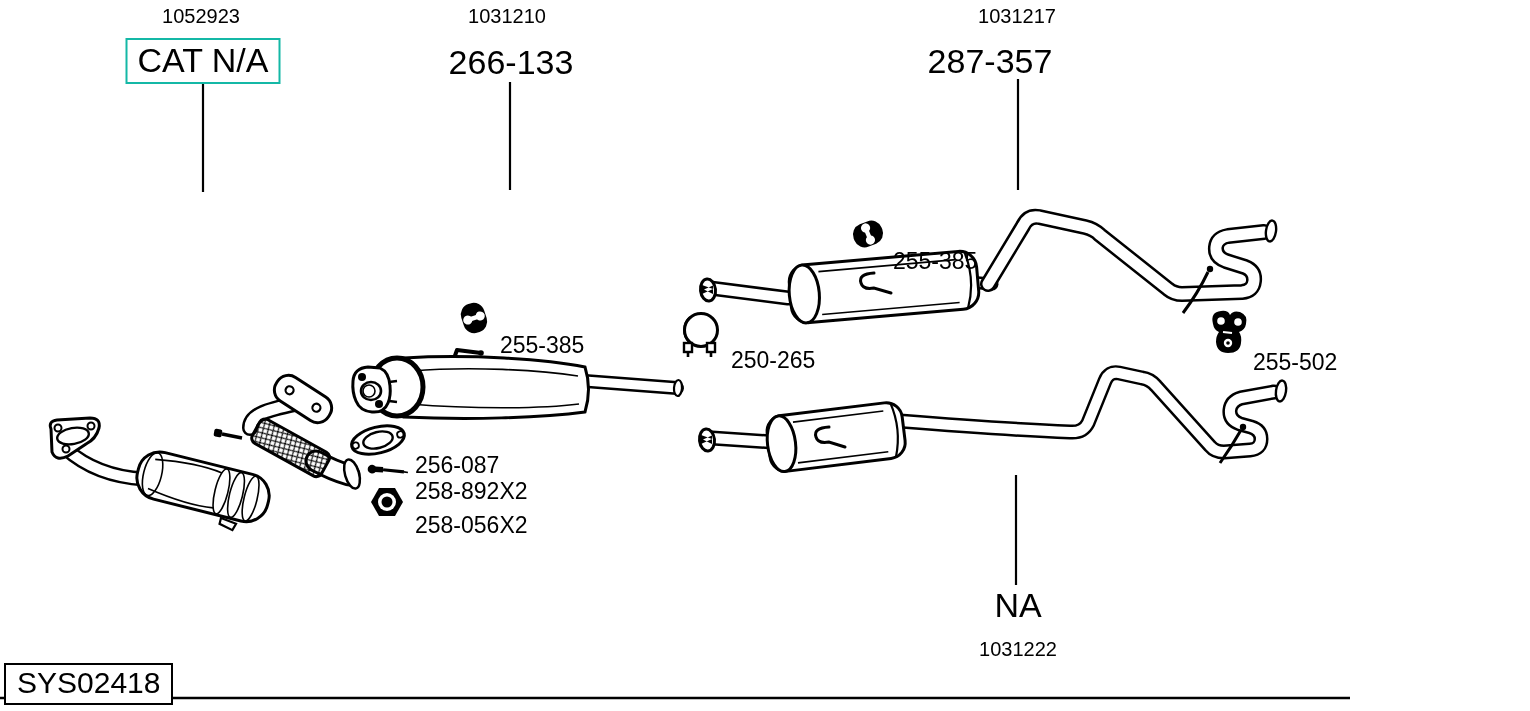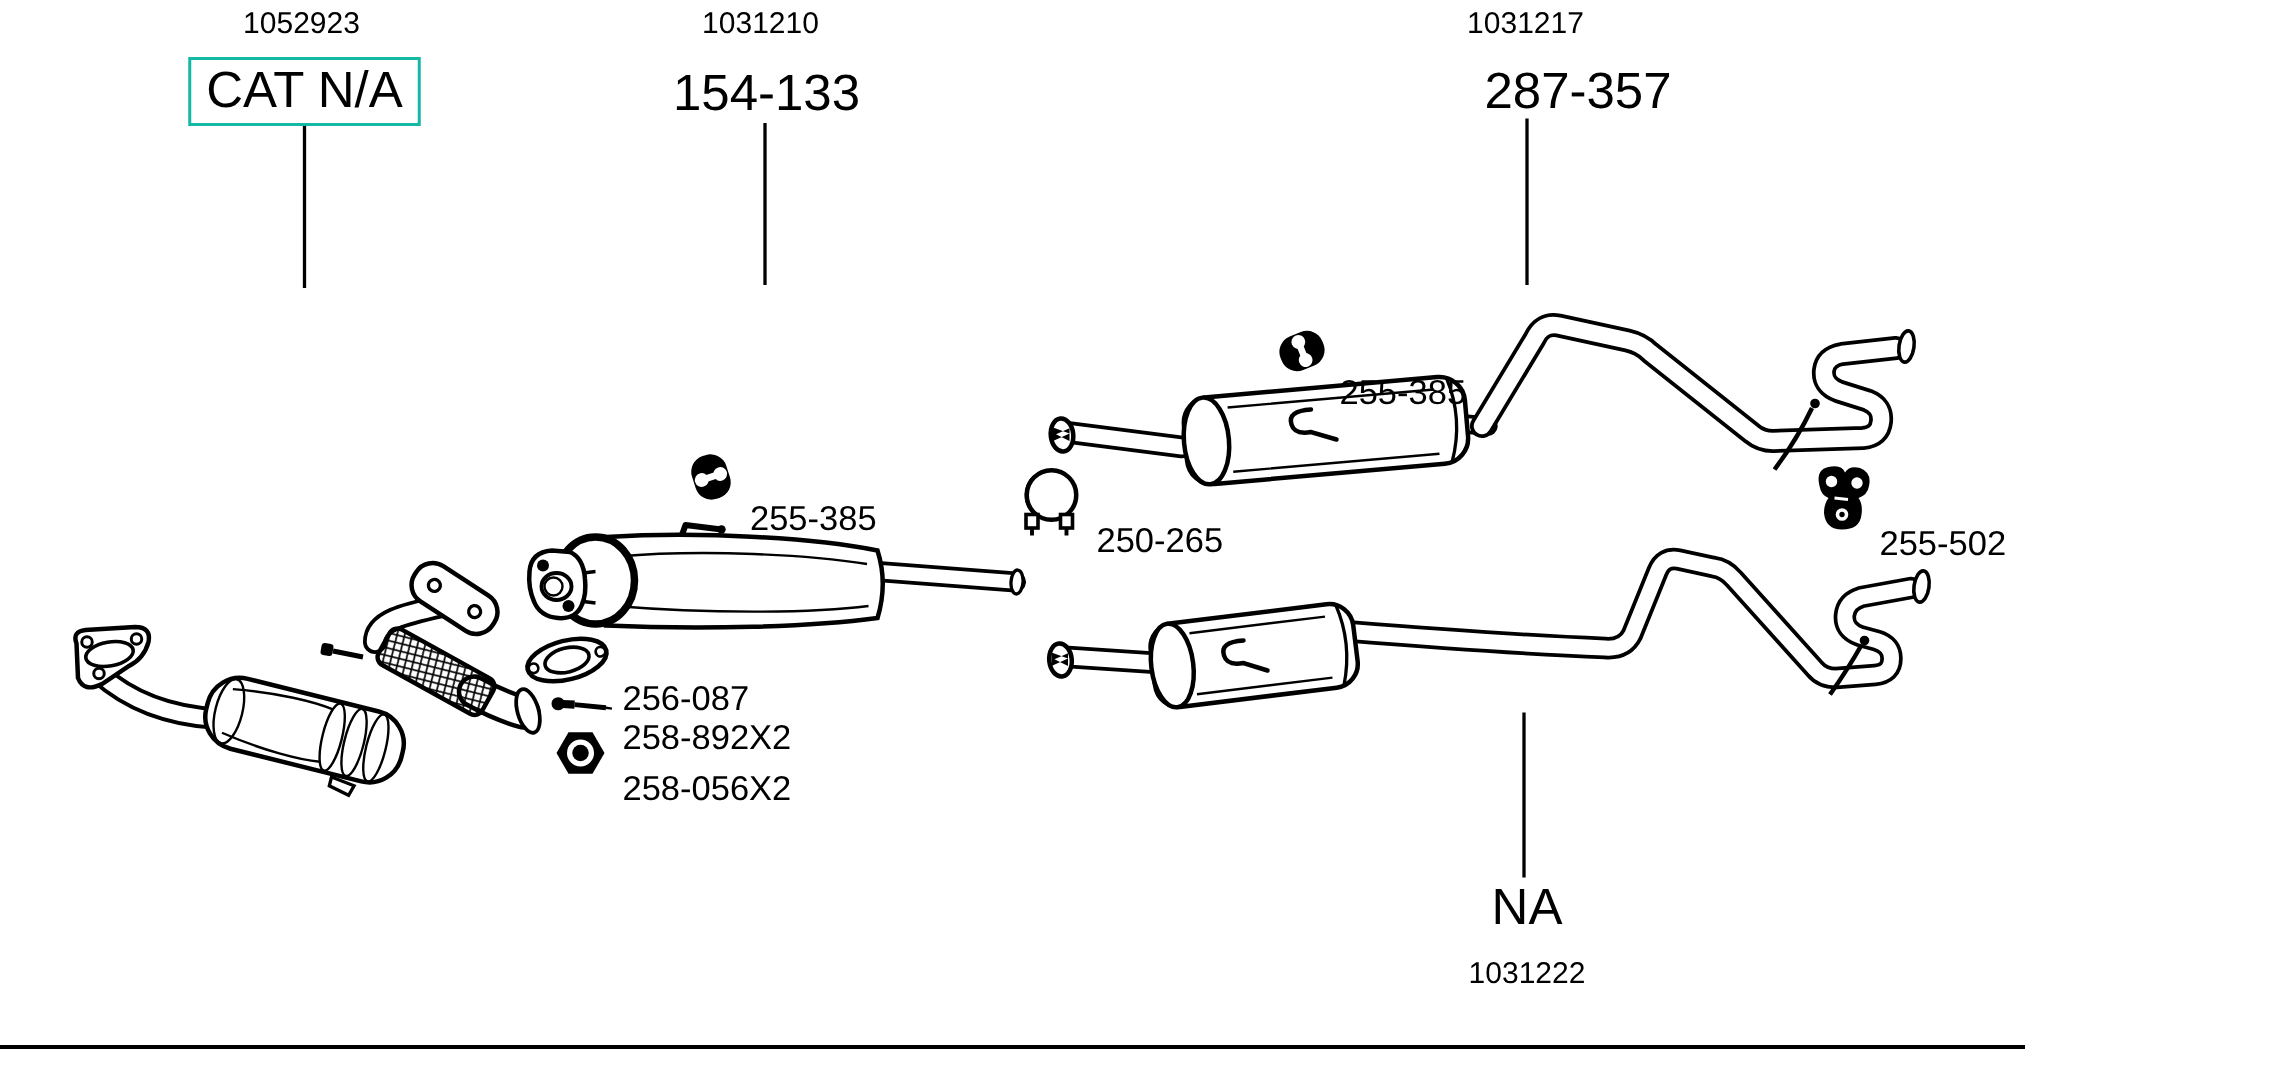--- a/index.html
+++ b/index.html
@@ -175,29 +175,30 @@
         <path class="thin" d="M795 417 L 886 417 M795 458 L 886 458"></path>
       </g>
       <path d="M829 427 Q 813 428 816 437 Q 818 444 829 442 L 845 447" fill="none" stroke="#000" stroke-width="3" stroke-linecap="round"></path>
     </g>
   </svg>
 
   <div class="label ref" style="left:201px;top:6px">1052923</div>
   <div class="label sysname boxed" style="left:203px;top:38px">CAT N/A</div>
 
   <div class="label ref" style="left:507px;top:6px">1031210</div>
-  <div class="label sysname" style="left:511px;top:45px">154-133</div>
+  <div class="label sysname" style="left:511px;top:45px">266-133</div>
 
   <div class="label ref" style="left:1017px;top:6px">1031217</div>
-  <div class="label sysname" style="left:1052px;top:44px">287-357</div>
+  <div class="label sysname" style="left:990px;top:44px">287-357</div>
 
   <div class="label sysname" style="left:1018px;top:588px">NA</div>
   <div class="label ref" style="left:1018px;top:639px">1031222</div>
 
   <div class="label part" style="left:500px;top:310px">255-385</div>
   <div class="label part" style="left:415px;top:430px">256-087</div>
   <div class="label part" style="left:415px;top:456px">258-892X2</div>
   <div class="label part" style="left:415px;top:490px">258-056X2</div>
   <div class="label part" style="left:731px;top:325px">250-265</div>
   <div class="label part" style="left:893px;top:226px">255-385</div>
   <div class="label part" style="left:1253px;top:327px">255-502</div>
 
+  <div class="syscode">SYS02418</div>
 </div>
 
 </body></html>

